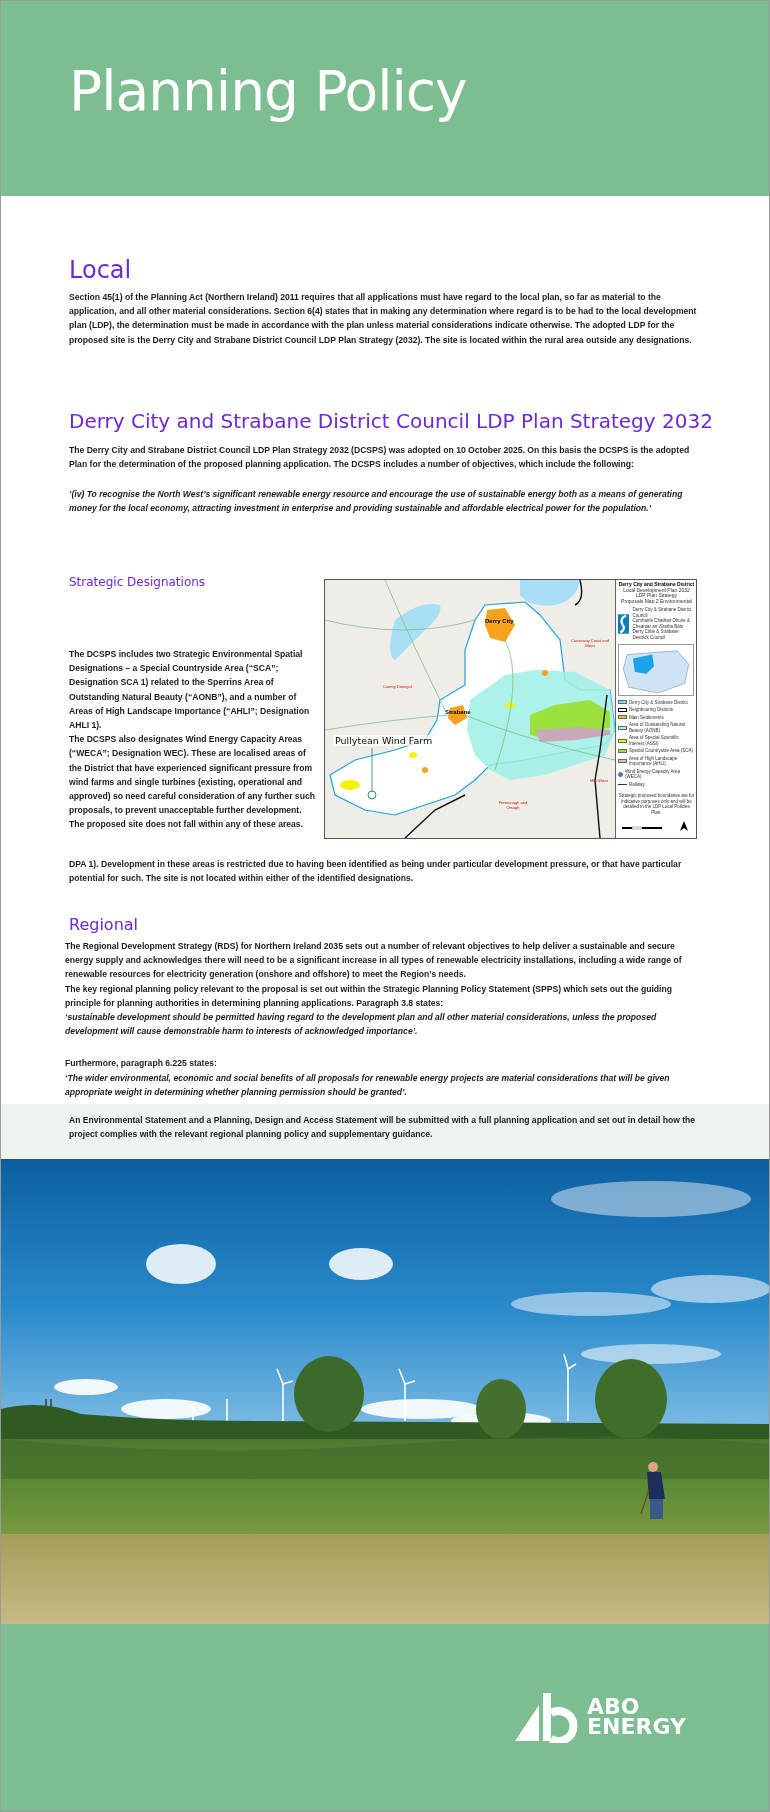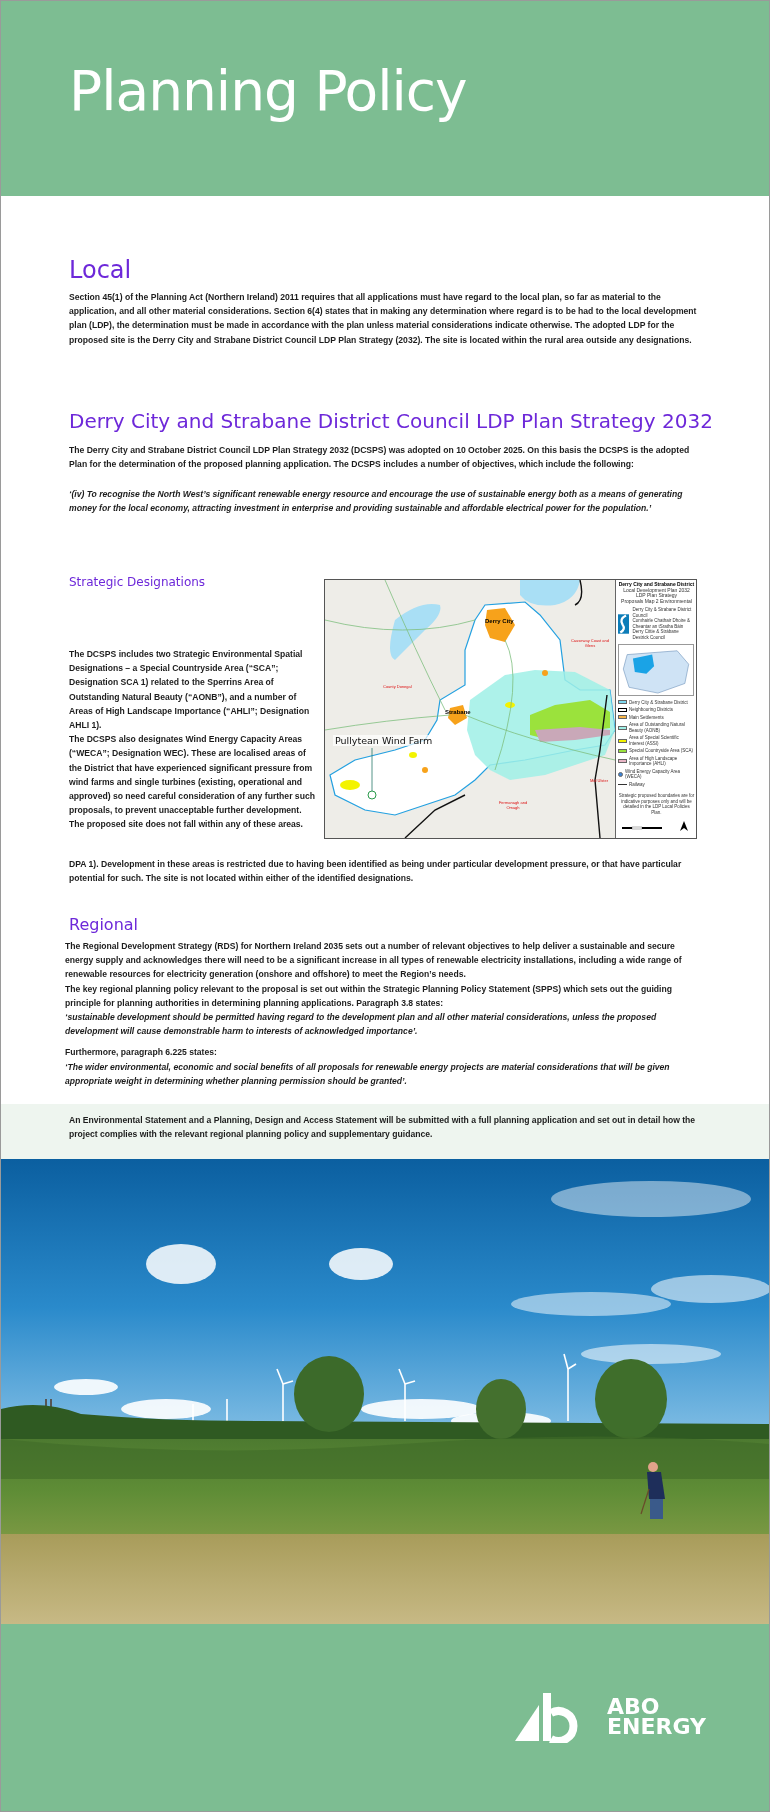--- a/index.html
+++ b/index.html
@@ -37,21 +37,21 @@
   .sec-reg-title { position: absolute; left: 68px; top: 914px; font-size: 16px; }
   .sec-reg-body { position: absolute; left: 64px; top: 938px; width: 640px; }
 
   .env-band { position: absolute; left: 0; top: 1103px; width: 768px; height: 55px; background: #eef5ef; }
   .env-text { position: absolute; left: 68px; top: 1112px; width: 640px; }
 
   .photo { position: absolute; left: 0; top: 1158px; width: 768px; height: 465px; overflow: hidden;
            background: linear-gradient(180deg, #0a5e9d 0%, #1777bb 30%, #3a93cf 52%, #6aaedb 58%, #5a8a3c 60%, #4f7c33 70%, #6c8f3a 80%, #b5a86a 88%, #c2b37a 100%); }
 
   .footer { position: absolute; left: 0; top: 1623px; width: 768px; height: 188px; background: #7dbd92; }
-  .logo { position: absolute; left: 512px; top: 1690px; display: flex; align-items: center; gap: 24px; }
+  .logo { position: absolute; left: 512px; top: 1690px; display: flex; align-items: center; gap: 4px; }
   .logo-text { color: #fff; font-family: "DejaVu Sans", sans-serif; font-weight: bold; font-size: 22px; line-height: 20px; letter-spacing: 0px; }
 </style>
 </head>
 <body>
 
 <div class="header">
   <h1>Planning Policy</h1>
 </div>
 
 <div class="h2 sec-local-title">Local</div>
@@ -176,21 +176,21 @@
       <path d="M66 2 L70 12 L66 9 L62 12 Z" fill="#000"></path>
     </svg>
   </div>
 </div>
 
 <div class="h2 sec-reg-title">Regional</div>
 <div class="sec-reg-body">
   <p class="p">The Regional Development Strategy (RDS) for Northern Ireland 2035 sets out a number of relevant objectives to help deliver a sustainable and secure energy supply and acknowledges there will need to be a significant increase in all types of renewable electricity installations, including a wide range of renewable resources for electricity generation (onshore and offshore) to meet the Region’s needs.</p>
   <p class="p">The key regional planning policy relevant to the proposal is set out within the Strategic Planning Policy Statement (SPPS) which sets out the guiding principle for planning authorities in determining planning applications. Paragraph 3.8 states:</p>
   <p class="p i">‘sustainable development should be permitted having regard to the development plan and all other material considerations, unless the proposed development will cause demonstrable harm to interests of acknowledged importance’.</p>
-  <p class="p" style="margin-top:7px">Furthermore, paragraph 6.225 states:</p>
+  <p class="p" style="margin-top:18px">Furthermore, paragraph 6.225 states:</p>
   <p class="p i">‘The wider environmental, economic and social benefits of all proposals for renewable energy projects are material considerations that will be given appropriate weight in determining whether planning permission should be granted’.</p>
 </div>
 
 <div class="env-band"></div>
 <p class="p env-text">An Environmental Statement and a Planning, Design and Access Statement will be submitted with a full planning application and set out in detail how the project complies with the relevant regional planning policy and supplementary guidance.</p>
 
 <div class="photo">
   <svg width="768" height="465" viewBox="0 0 768 465">
     <defs>
       <linearGradient id="sky" x1="0" y1="0" x2="0" y2="1">

